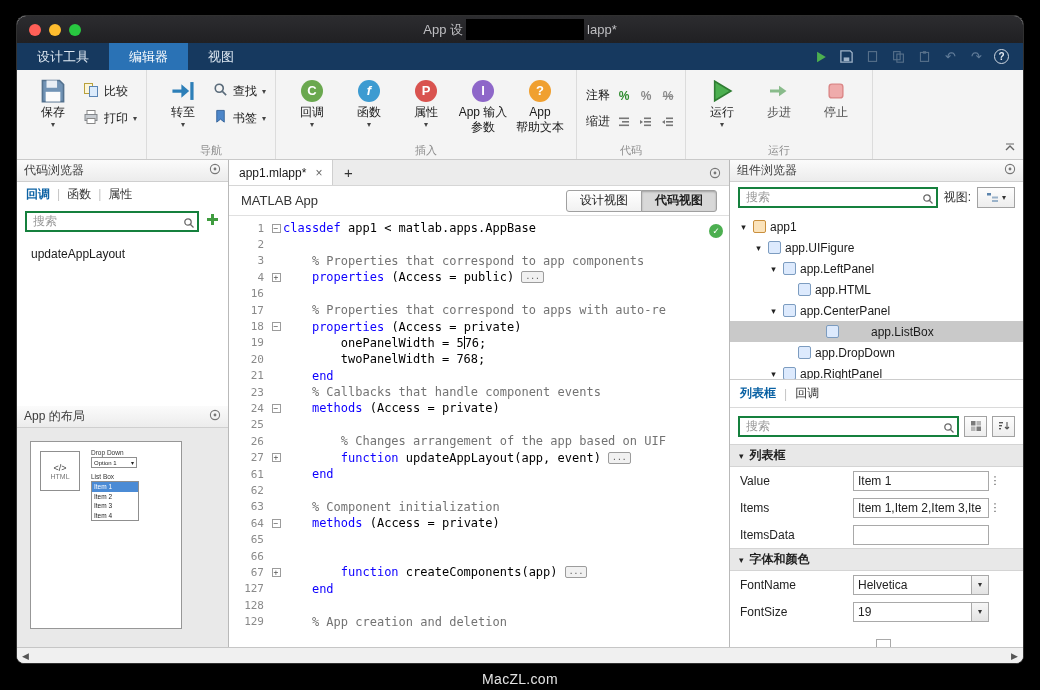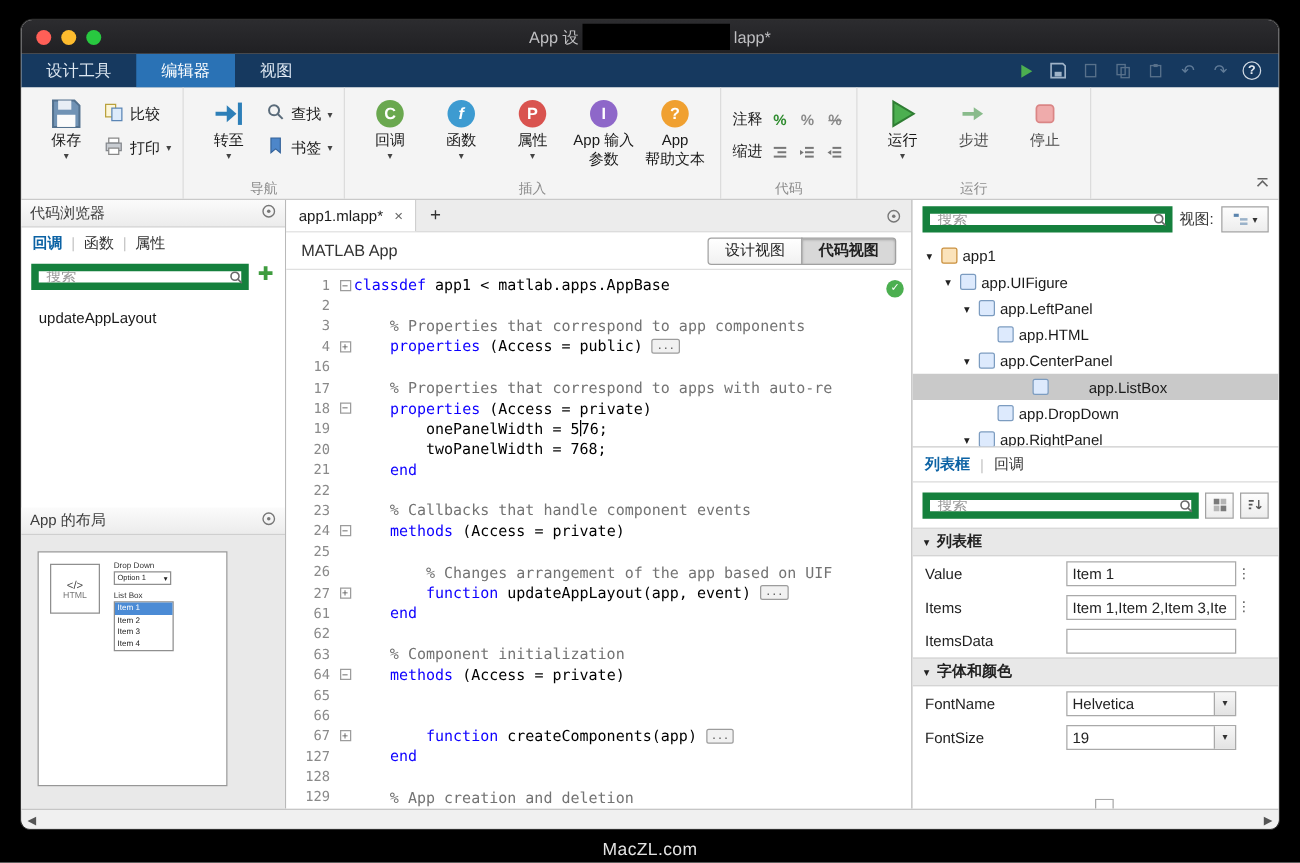--- a/index.html
+++ b/index.html
@@ -48,21 +48,21 @@
   .rightp{width:294px;flex:none;background:#fff;border-left:1px solid #b9b9b9;display:flex;flex-direction:column}
   .panelhd{height:22px;flex:none;background:linear-gradient(#fbfbfb,#ececec);border-bottom:1px solid #cfcfcf;
     display:flex;align-items:center;padding:0 7px;font-size:12px;color:#3d3d3d}
   .sp{flex:1}
   
   .cbtabs{height:24px;flex:none;display:flex;align-items:center;gap:7px;padding:0 9px;font-size:12px;color:#333}
   .cbtabs .sep{color:#c4c4c4}
   .cbtabs .on{color:#0b62a4;font-weight:bold}
   .srow{height:30px;flex:none;display:flex;align-items:center;gap:6px;padding:0 8px}
   .swrap{position:relative;flex:1}
-  .swrap input{width:100%;height:21px;border:6px solid #15803d;font-size:12px;padding:0 20px 0 6px;
+  .swrap input{width:100%;height:21px;border:2px solid #15803d;font-size:12px;padding:0 20px 0 6px;
     font-family:inherit;background:#fff;outline:none;color:#222}
   .swrap input::placeholder{color:#9a9a9a}
   .mag{position:absolute;right:4px;top:4px}
   .cblist{height:170px;flex:none;padding-top:8px;font-size:12px;overflow:hidden}
   .cbitem{height:20px;line-height:20px;padding-left:14px;color:#1a1a1a}
   .thumbarea{height:221px;flex:none;background:#e9e9e9;padding:13px 0 0 13px;overflow:hidden}
   .canvas{width:152px;height:188px;background:#fff;border:1px solid #979797;position:relative}
   .th-html{position:absolute;left:9px;top:9px;width:40px;height:40px;border:1px solid #8f8f8f;
     display:flex;flex-direction:column;align-items:center;justify-content:center;color:#444}
   .th-html .g{font-size:9px}.th-html .c{font-size:7px;color:#777}
@@ -515,25 +515,20 @@
                 <span class="ln">20</span>
                 <span class="fcol"></span>
                 <span class="ctext"><span>        twoPanelWidth = 768;</span></span>
               </div>
               <div class="cline">
                 <span class="ln">21</span>
                 <span class="fcol"></span>
                 <span class="ctext"><span>    </span><span class="kw">end</span></span>
               </div>
               <div class="cline">
-                <span class="ln">22</span>
-                <span class="fcol"></span>
-                <span class="ctext"></span>
-              </div>
-              <div class="cline">
                 <span class="ln">23</span>
                 <span class="fcol"></span>
                 <span class="ctext"><span class="cm">    % Callbacks that handle component events</span></span>
               </div>
               <div class="cline">
                 <span class="ln">24</span>
                 <span class="fcol">
                   <span class="fbox">−</span>
                 </span>
                 <span class="ctext"><span>    </span><span class="kw">methods</span><span> (Access = private)</span></span>
@@ -610,20 +605,28 @@
               </div>
               <div class="cline">
                 <span class="fcol"></span>
               </div>
             </div>
           <span class="codecheck">✓</span>
         </div>
       </section>
 
       <aside class="rightp">
+        <div class="panelhd">
+          <span>组件浏览器</span>
+            <span class="sp"></span>
+          <span><svg width="12" height="12" viewBox="0 0 12 12">
+                <circle cx="6" cy="6" r="4.6" fill="none" stroke="#777" stroke-width="1.1"></circle>
+                <circle cx="6" cy="6" r="1.4" fill="#777"></circle>
+              </svg></span>
+        </div>
         <div class="cvrow">
           <span class="swrap"><input placeholder="搜索" style="">
             <span class="mag"><svg width="12" height="12" viewBox="0 0 12 12">
                   <circle cx="5" cy="5" r="3.2" fill="none" stroke="#6a6a6a" stroke-width="1.3"></circle>
                   <line x1="7.5" y1="7.5" x2="10.5" y2="10.5" stroke="#6a6a6a" stroke-width="1.3"></line>
                 </svg></span></span>
           <span class="viewlabel">视图:</span>
           <span class="viewbtn">
             <svg width="13" height="11" viewBox="0 0 13 11">
                 <rect x="1" y="1" width="4" height="2.5" fill="#5b84ad"></rect>

